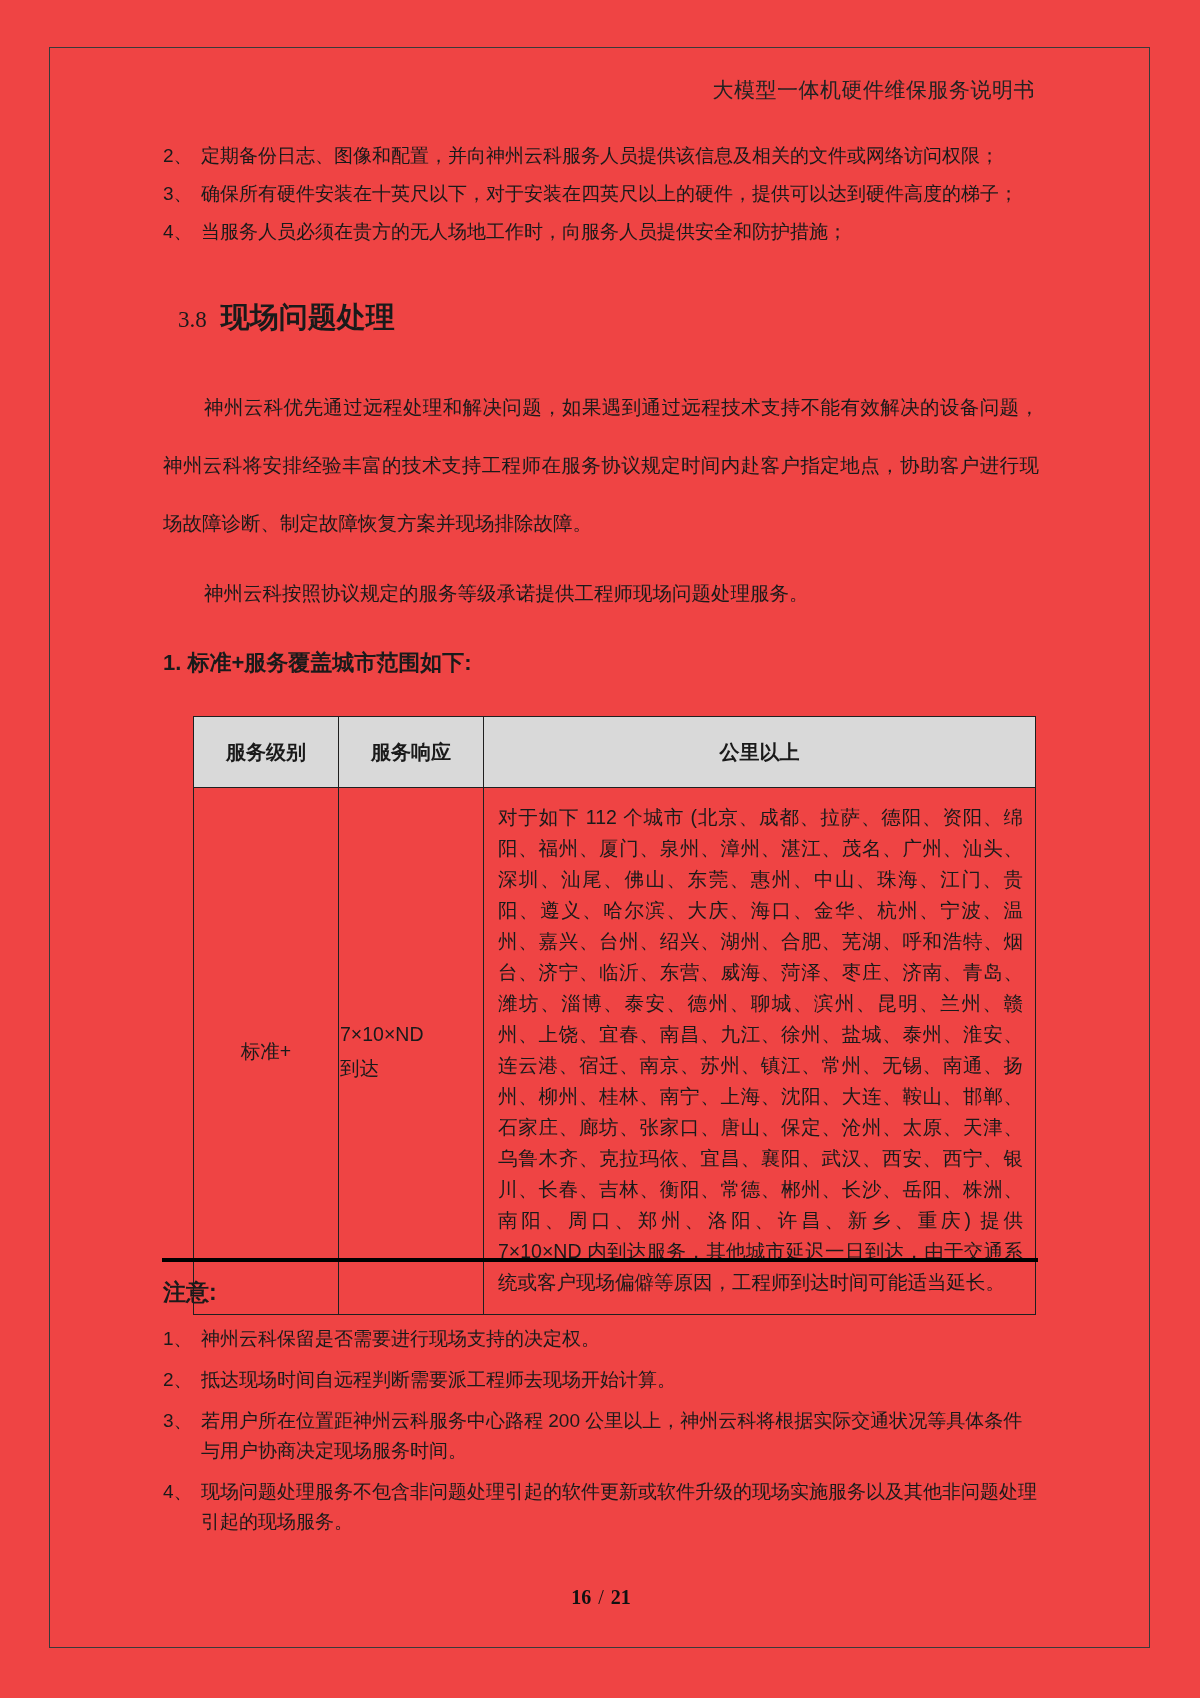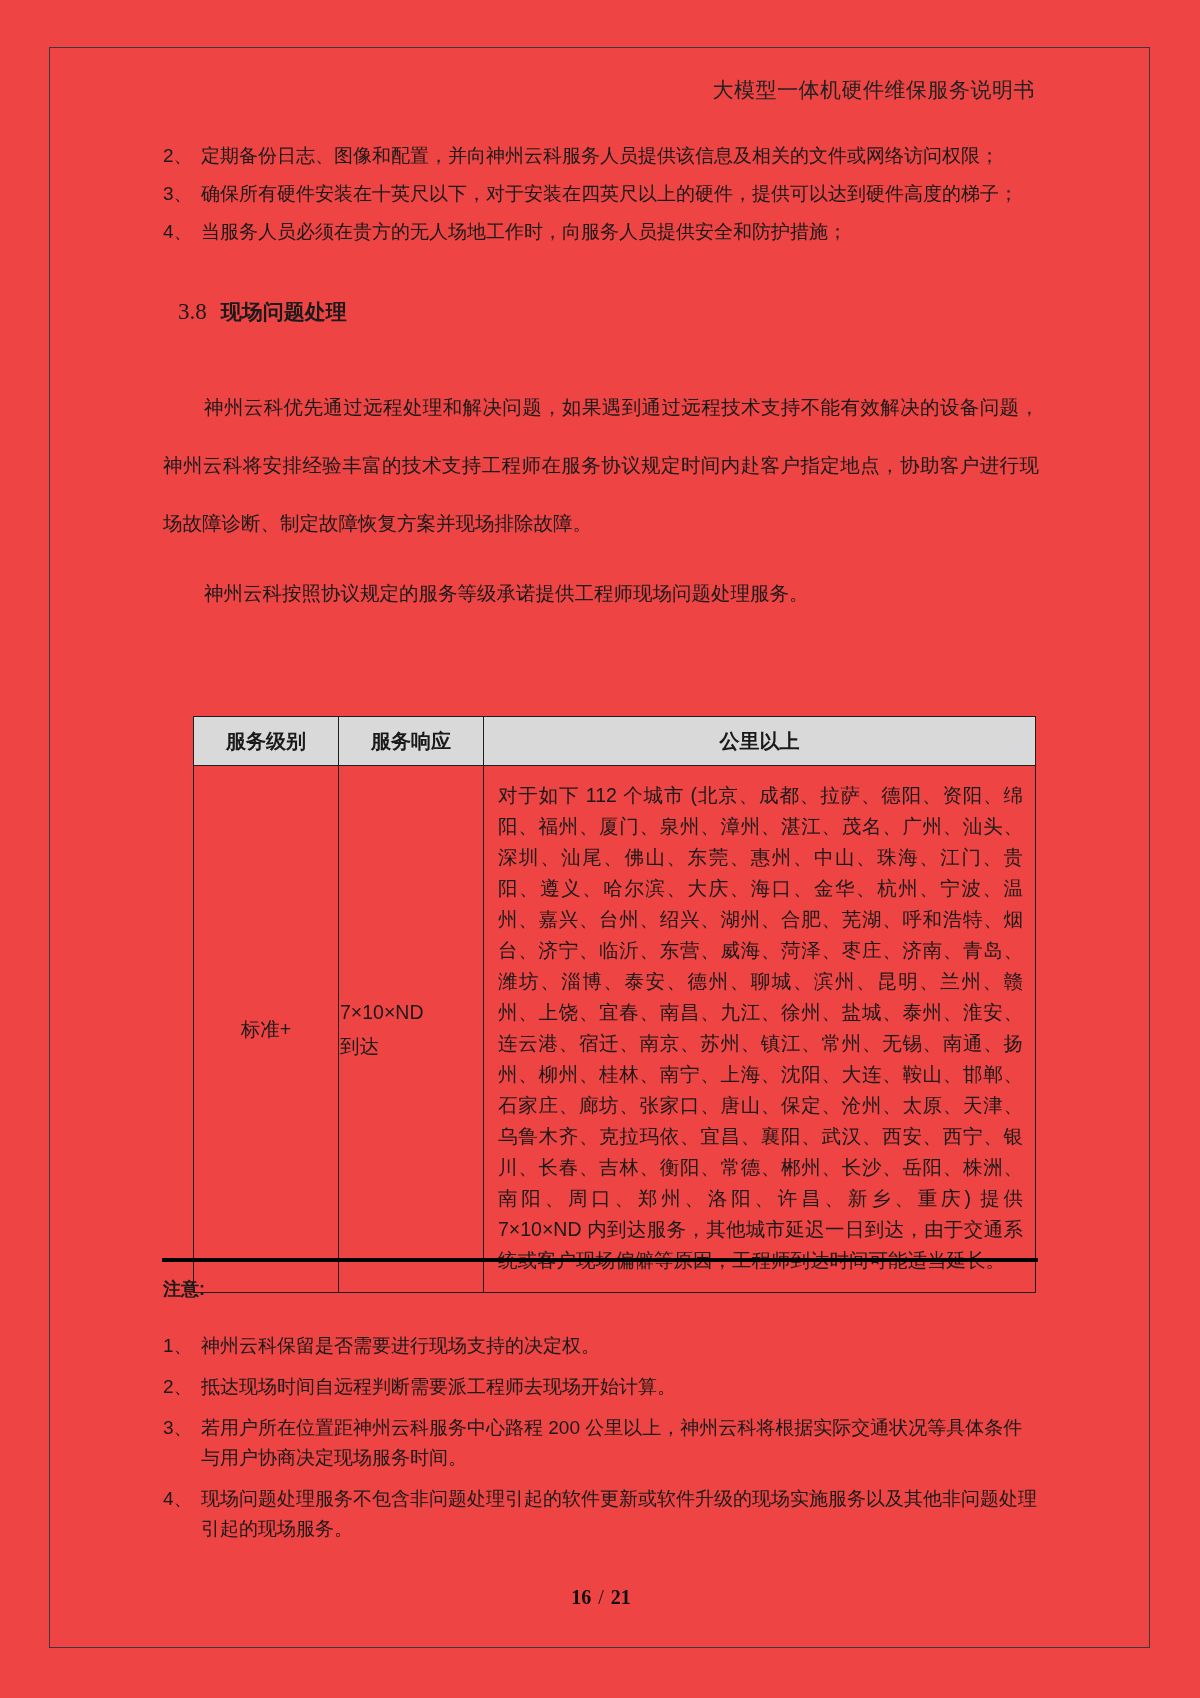--- a/index.html
+++ b/index.html
@@ -21,58 +21,58 @@
   .top-list { position:absolute; left:163px; top:144px; width:876px; }
   .top-list .li { display:flex; margin-bottom:14px; font-size:19px; line-height:24px; }
   .li .num { width:38px; flex:none; }
   .li .txt { flex:1; }
 
   .section-heading {
     position:absolute; left:178px; top:298px;
     display:flex; align-items:baseline;
   }
   .sec-num { font-family:"Liberation Serif", serif; font-size:23px; margin-right:14px; }
-  .sec-title { font-size:21px; font-weight:bold; }
+  .sec-title { font-size:29px; font-weight:bold; }
 
   .para {
     position:absolute; left:163px; width:876px; margin:0;
     font-size:19.5px; line-height:58px; text-indent:41px; text-align:justify;
   }
   .para1 { top:378px; }
   .para2 { top:564px; text-align:left; }
 
   .coverage-heading {
     position:absolute; left:163px; top:648px;
     font-size:22px; font-weight:bold;
   }
 
   .coverage-table {
     position:absolute; left:193px; top:716px; width:842px;
     border-collapse:collapse; table-layout:fixed;
   }
   .coverage-table th {
     height:46px; background:#d9d9d9; border:1.5px solid #1f1f1f;
     font-size:20px; font-weight:bold; text-align:center; vertical-align:middle;
-    padding:1px;
+    padding:12px;
   }
   .coverage-table td { border:1.5px solid #1f1f1f; vertical-align:middle; }
   td.c1 { text-align:center; font-size:19.5px; }
   td.c2 { font-size:19.5px; line-height:34px; }
   td.c3 {
     font-size:19.5px; line-height:31px; padding:14px 12px 16px 14px;
     text-align:justify;
   }
 
   .thick-rule {
     position:absolute; left:162px; top:1258px; width:876px; height:4px;
     background:#000000;
   }
 
   .notes { position:absolute; left:163px; top:1277px; width:878px; }
-  .notes-label { font-weight:bold; font-size:18px; margin-bottom:30px; }
+  .notes-label { font-weight:bold; font-size:23px; margin-bottom:16px; }
   .notes .li { display:flex; margin-bottom:11px; font-size:19px; line-height:30px; }
   .notes .num { width:38px; flex:none; }
 
   .page-number {
     position:absolute; left:163px; top:1586px; width:876px; text-align:center;
     font-family:"Liberation Serif", serif; font-size:20px; color:#111;
   }
   .pn-bold { font-weight:bold; }
   .pn-sep { padding:0 7px; }
 </style>
@@ -100,20 +100,21 @@
   </div>
 
   <div class="section-heading">
     <span class="sec-num">3.8</span>
     <span class="sec-title">现场问题处理</span>
   </div>
 
   <p class="para para1">神州云科优先通过远程处理和解决问题，如果遇到通过远程技术支持不能有效解决的设备问题，神州云科将安排经验丰富的技术支持工程师在服务协议规定时间内赴客户指定地点，协助客户进行现场故障诊断、制定故障恢复方案并现场排除故障。</p>
   <p class="para para2">神州云科按照协议规定的服务等级承诺提供工程师现场问题处理服务。</p>
 
+  <div class="coverage-heading">1. 标准+服务覆盖城市范围如下:</div>
 
   <table class="coverage-table">
     <colgroup>
       <col style="width:145px">
         <col style="width:145px">
         <col style="width:552px">
     </colgroup>
     <thead>
       <tr>
         <th>服务级别</th>

